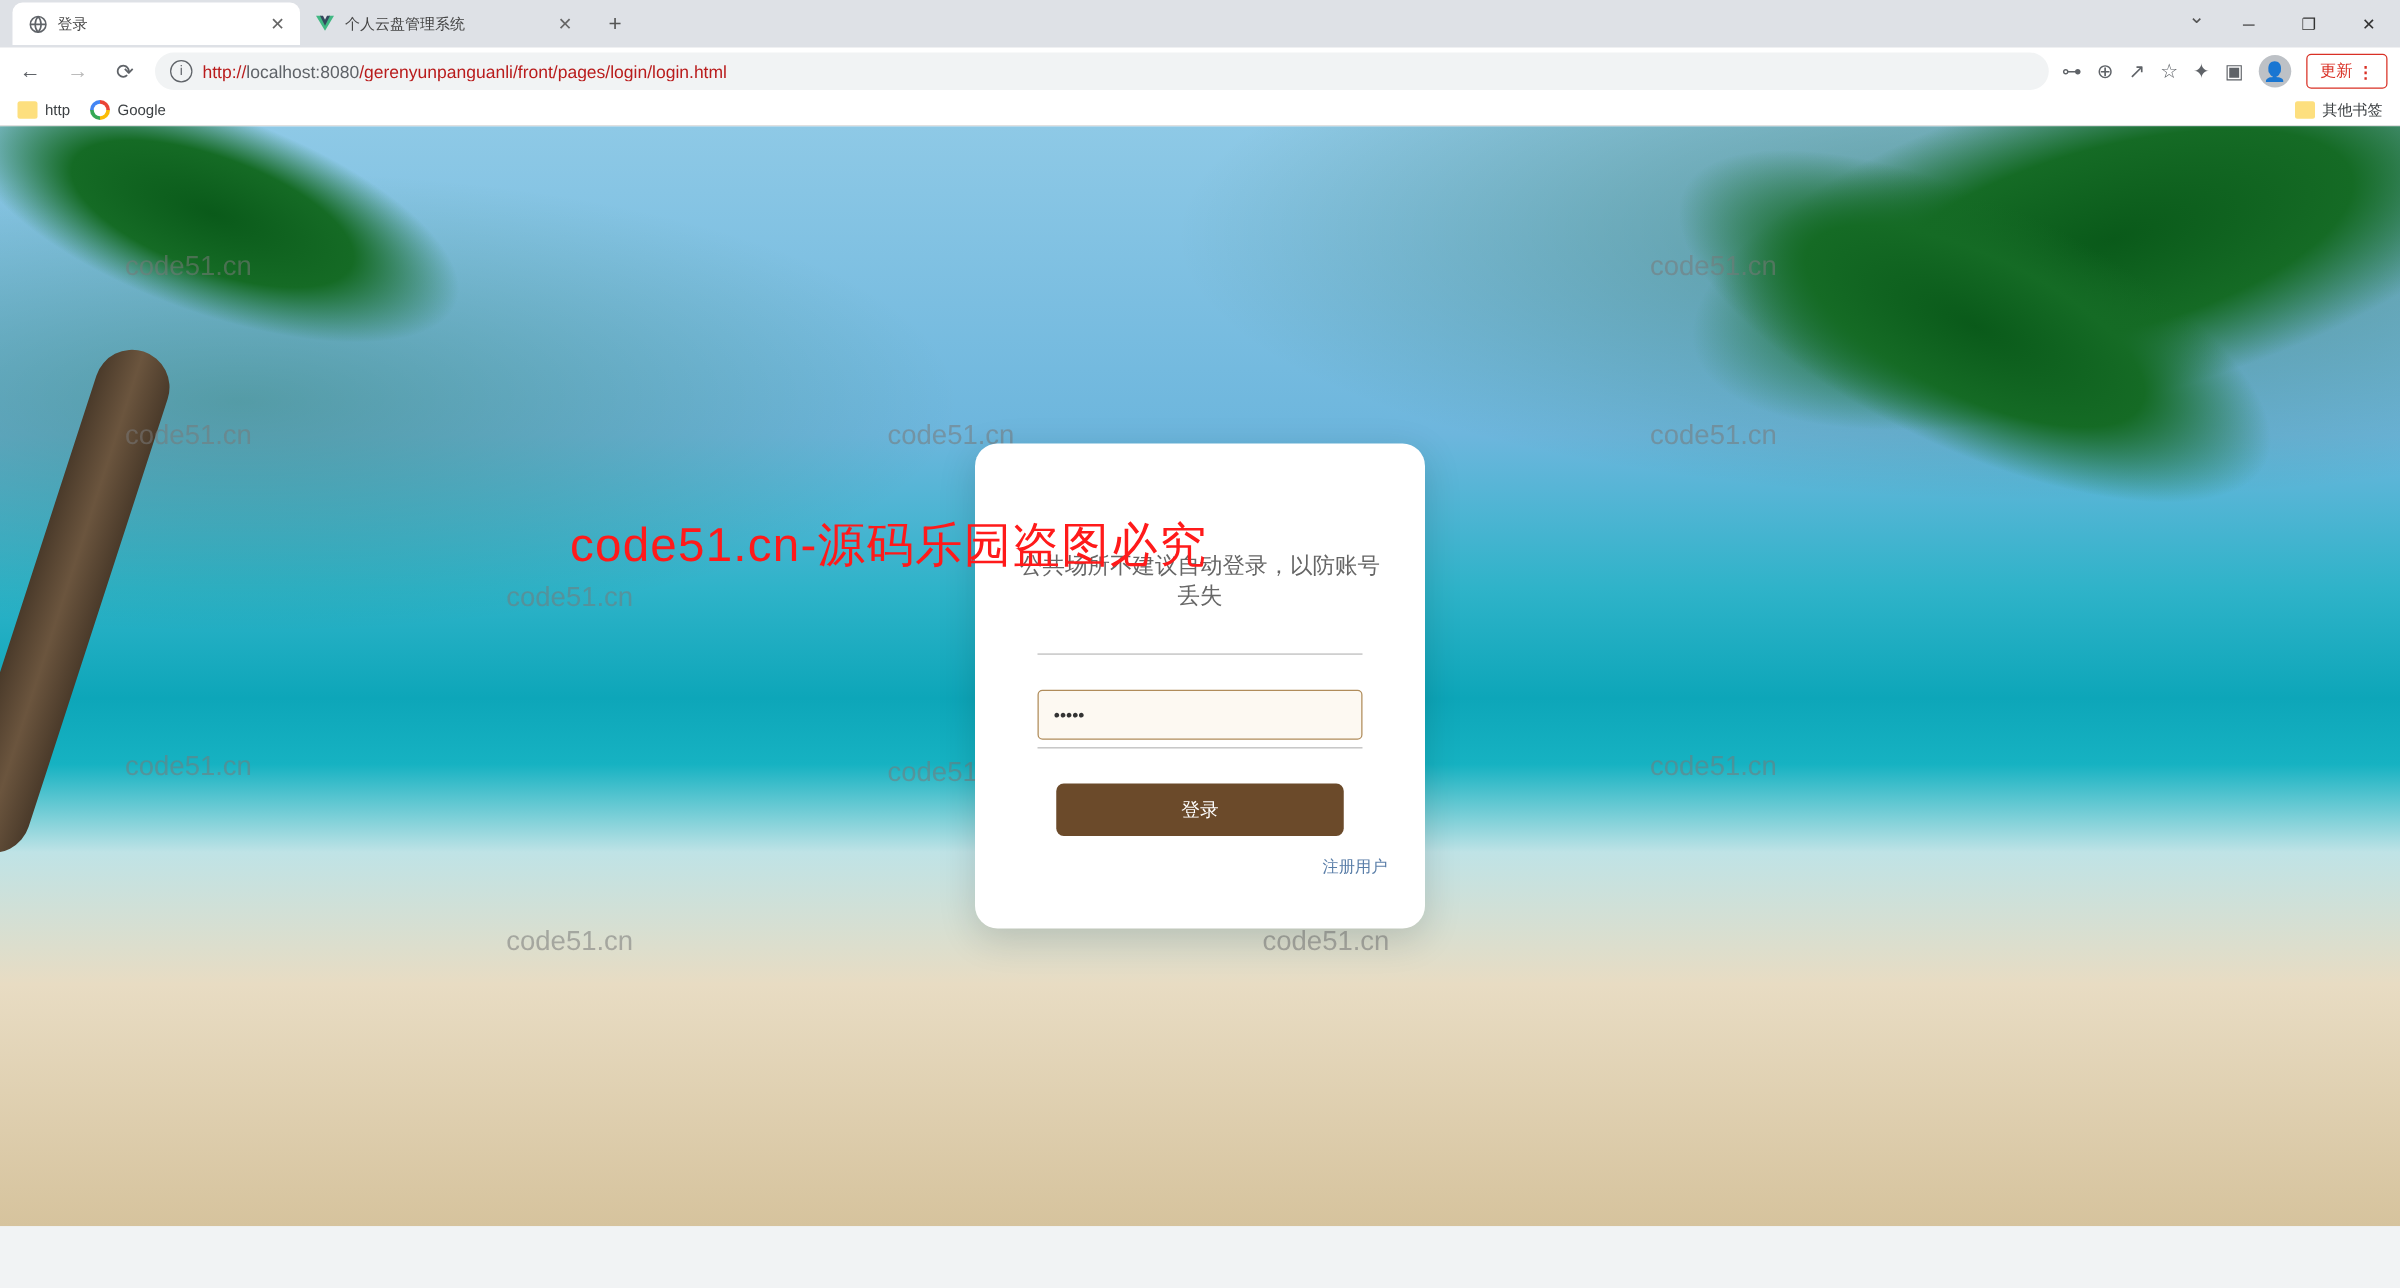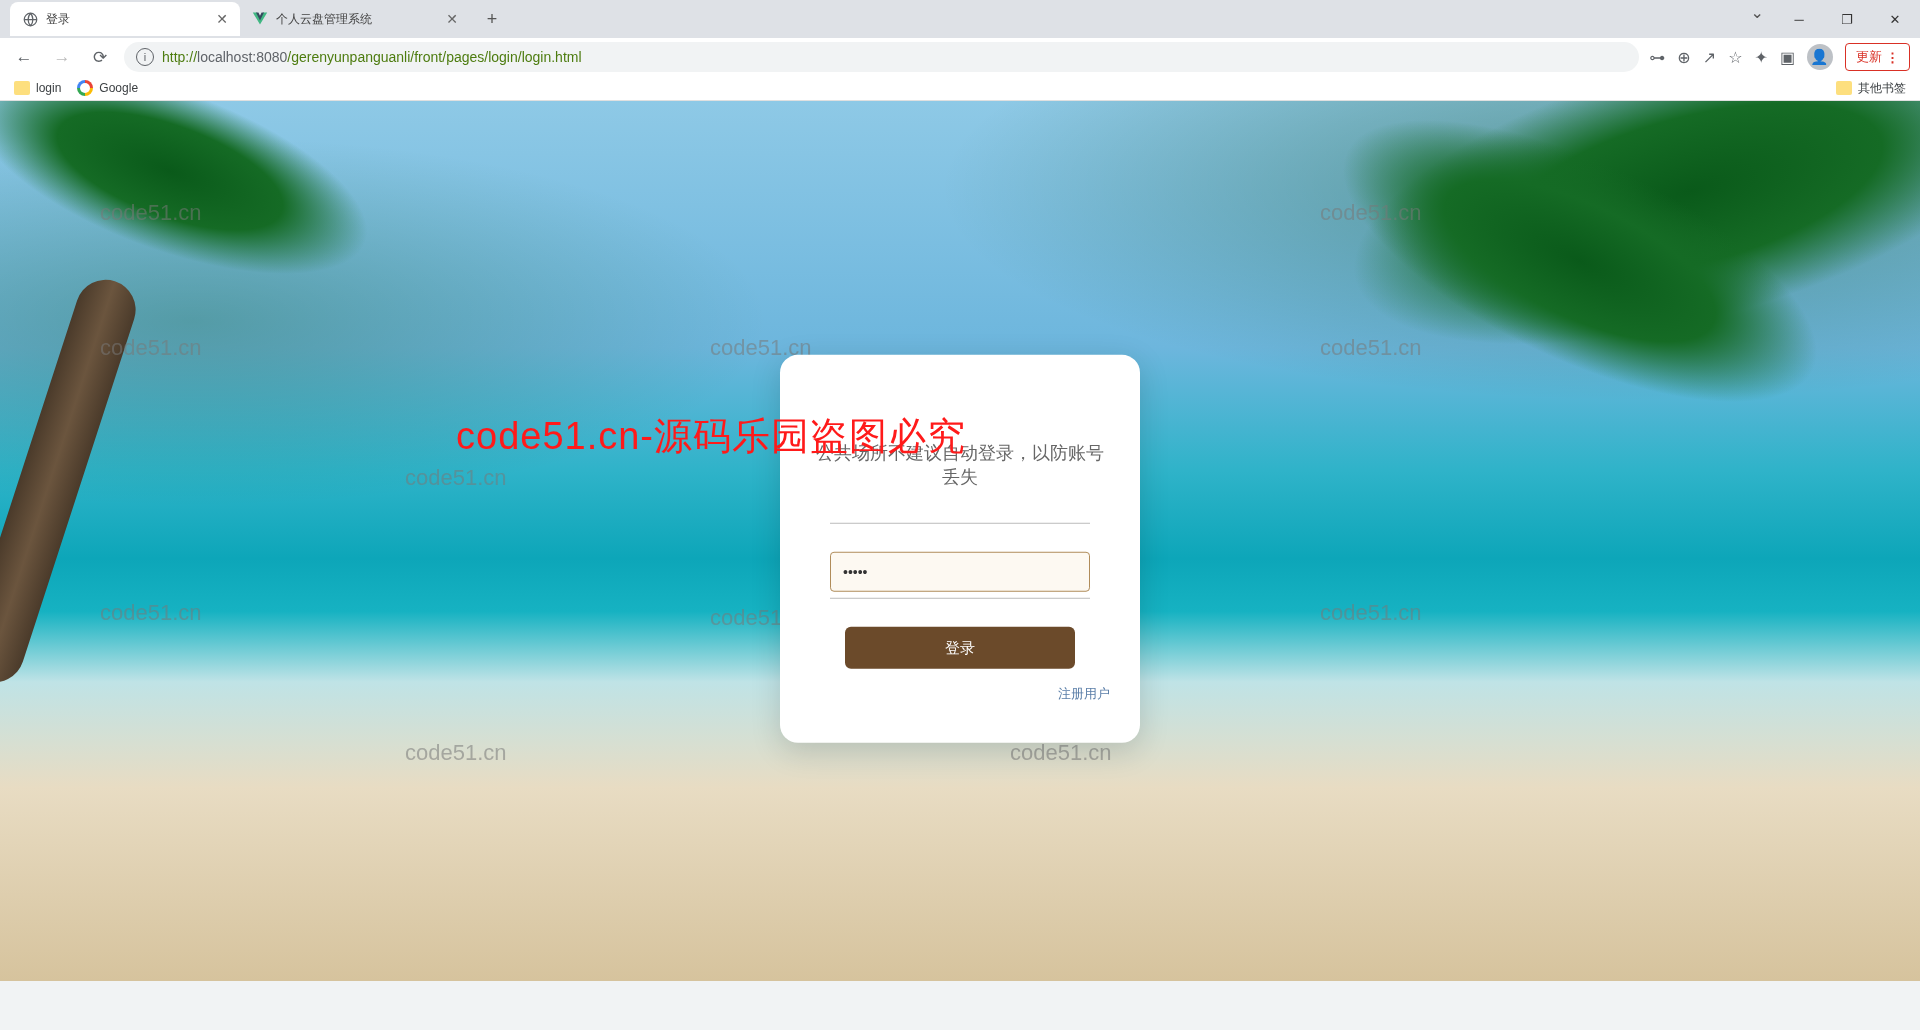--- a/index.html
+++ b/index.html
@@ -89,21 +89,21 @@
     }
     .addr-info-icon {
       width: 18px; height: 18px; border-radius: 50%;
       border: 1.5px solid #5f6368;
       display: flex; align-items: center; justify-content: center;
       font-size: 11px; color: #5f6368;
       flex-shrink: 0;
     }
     .addr-text { flex: 1; white-space: nowrap; overflow: hidden; }
     .addr-text .host { color: #5f6368; }
-    .addr-text .path { color: #4d7c0f; }
+    .addr-text .path { color: #b91c1c; }
     .right-icons { display: flex; gap: 12px; align-items: center; }
     .right-icon { font-size: 16px; color: #5f6368; }
     .avatar { width: 26px; height: 26px; border-radius: 50%; background: #bdc1c6; display:flex; align-items:center; justify-content:center; font-size:15px; }
     .update-btn {
       border: 1px solid #d93025;
       color: #d93025;
       border-radius: 4px;
       padding: 4px 10px;
       font-size: 13px;
       display: flex;
@@ -293,21 +293,21 @@
       <div class="update-btn">
         <span>更新</span>
         <span class="dots">⋮</span>
       </div>
     </div>
   </div>
 
   <div class="bookmarks-bar">
     <div class="bookmark-item">
       <span class="folder-icon"></span>
-      <span>login</span>
+      <span>http</span>
     </div>
     <div class="bookmark-item">
       <span class="google-g"></span>
       <span>Google</span>
     </div>
     <div class="bookmark-item other-bookmarks">
       <span class="folder-icon"></span>
       <span>其他书签</span>
     </div>
   </div>

